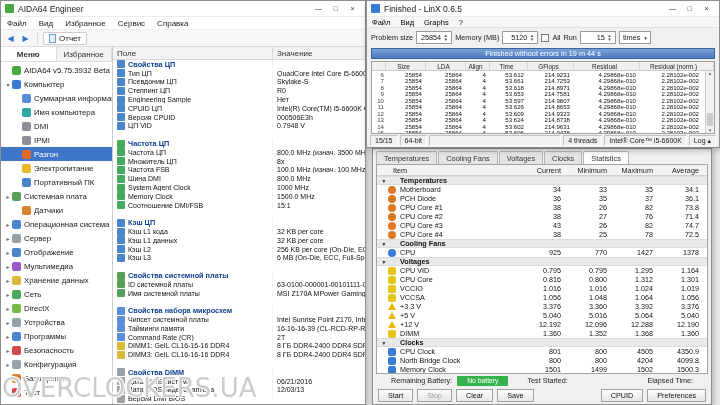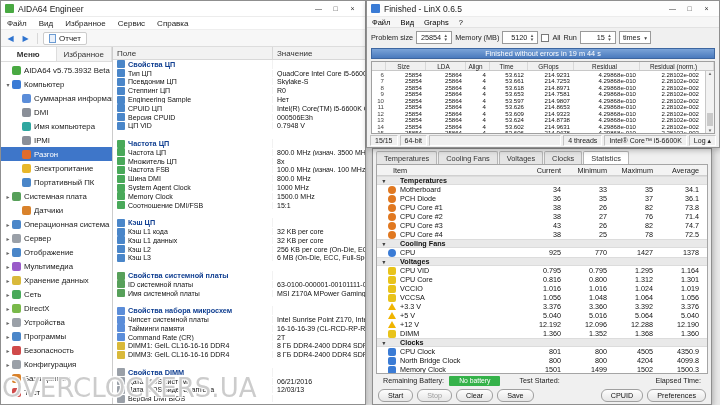--- a/index.html
+++ b/index.html
@@ -131,28 +131,28 @@
   .sic{width:8px;height:8px;margin-right:4px;flex:none}
   .ic-temp{background:#e07820;border-radius:50%}
   .ic-fan{background:#3a7bd5;border-radius:50%}
   .ic-volt{background:#e8c31a;border-radius:2px}
   .ic-clock{background:#3a7bd5;border-radius:2px}
   .ic-warn{width:0;height:0;background:none;border-left:4px solid transparent;
     border-right:4px solid transparent;border-bottom:7px solid #f0b400;border-radius:0}
   .slabel{flex:1;overflow:hidden;white-space:nowrap}
   .snum{width:46px;flex:none;text-align:right;padding-right:8px}
   .stab-info{flex:none;height:13px;display:flex;align-items:center;font-size:7.2px;
-    padding:0 10px;gap:5px;color:#222;white-space:nowrap}
+    padding:0 18px;gap:5px;color:#222;white-space:nowrap}
   .battery-badge{background:#35b24a;color:#fff;padding:0 10px;height:10px;font-size:6.8px;
     display:flex;align-items:center;border-radius:1px}
   .lbl-started{margin-left:14px}
   .lbl-elapsed{margin-left:auto;}
   .stab-btns{flex:none;height:17px;display:flex;align-items:center;gap:4px;padding:0 5px}
   .btn{border:1px solid #a0a0a0;background:linear-gradient(#fdfdfd,#e6e6e6);font-size:7.2px;
-    height:13px;padding:0 9px;display:flex;align-items:center;border-radius:6px;color:#111;white-space:nowrap}
+    height:13px;padding:0 9px;display:flex;align-items:center;border-radius:0;color:#111;white-space:nowrap}
   .btn.disabled{color:#9b9b9b}
   .btn.push{margin-left:auto}
 
   
   .watermark{position:absolute;left:2px;bottom:2px;z-index:50;font-size:26px;font-weight:normal;
     font-family:"DejaVu Sans",sans-serif;letter-spacing:0;color:rgba(185,185,185,.72);
     text-shadow:-1px -1px 0 rgba(255,255,255,.9),1px -1px 0 rgba(255,255,255,.9),
       -1px 1px 0 rgba(255,255,255,.9),1px 1px 0 rgba(255,255,255,.9);pointer-events:none}
 </style>
 </head>
@@ -209,28 +209,28 @@
             </div>
 
             <div class="tree-row lvl1">
               <span class="exp"></span>
               <span class="tic ic-summary"></span>
               <span class="tlabel">Суммарная информация</span>
             </div>
 
             <div class="tree-row lvl1">
               <span class="exp"></span>
+              <span class="tic ic-name"></span>
+              <span class="tlabel">Имя компьютера</span>
+            </div>
+
+            <div class="tree-row lvl1">
+              <span class="exp"></span>
               <span class="tic ic-dmi"></span>
               <span class="tlabel">DMI</span>
-            </div>
-
-            <div class="tree-row lvl1">
-              <span class="exp"></span>
-              <span class="tic ic-name"></span>
-              <span class="tlabel">Имя компьютера</span>
             </div>
 
             <div class="tree-row lvl1">
               <span class="exp"></span>
               <span class="tic ic-ipmi"></span>
               <span class="tlabel">IPMI</span>
             </div>
 
             <div class="tree-row lvl1 selected">
               <span class="exp"></span>

